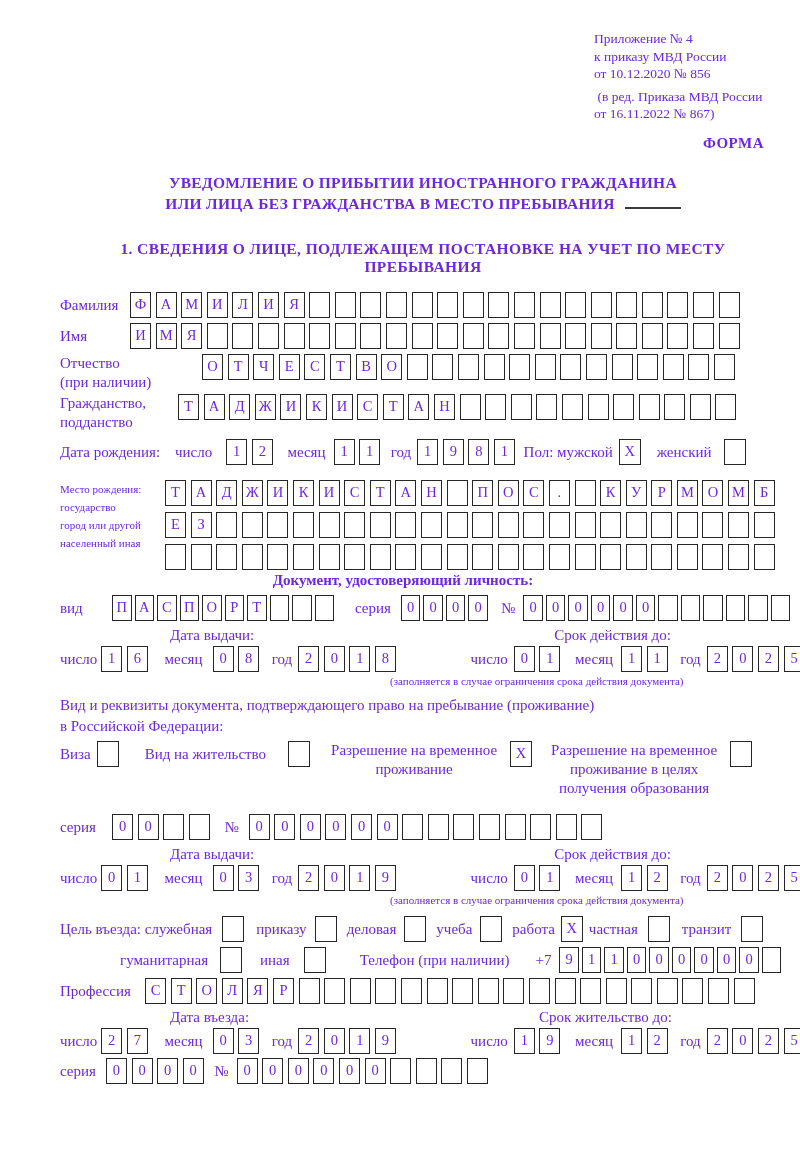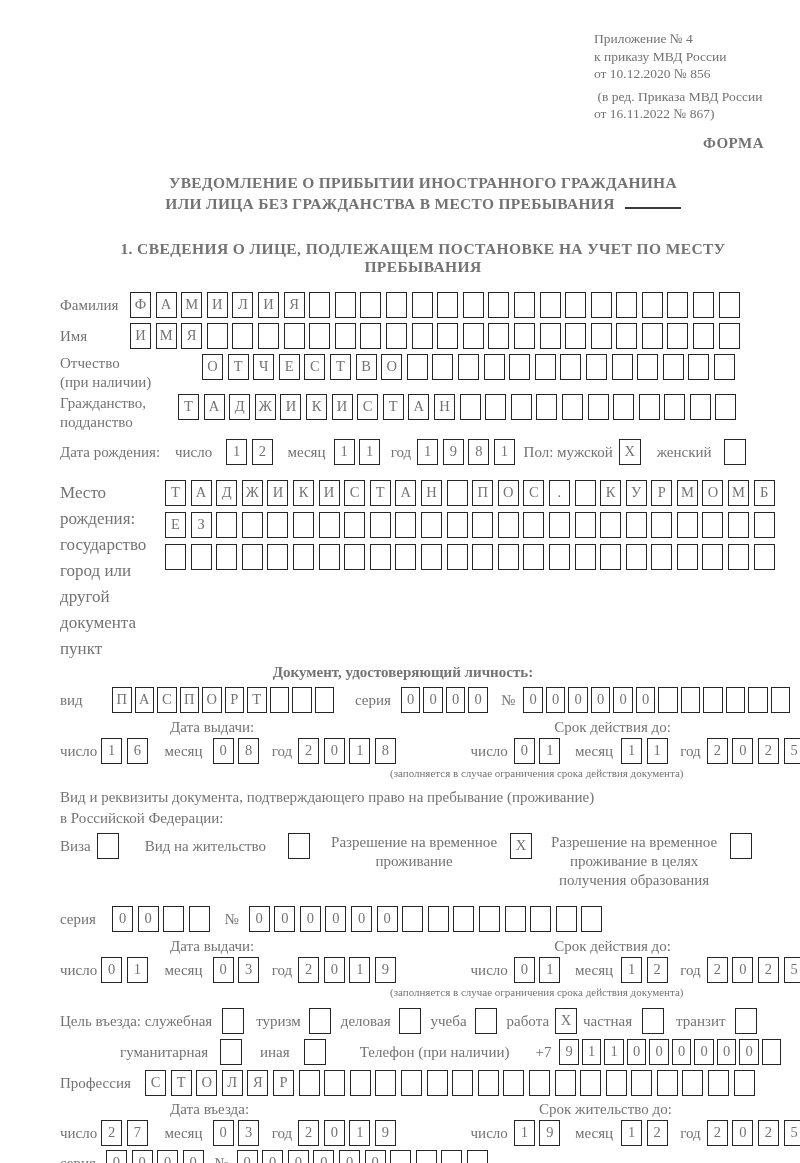--- a/index.html
+++ b/index.html
@@ -1,21 +1,21 @@
 <!DOCTYPE html>
 <html><head>
 <meta charset="utf-8">
 <style>
   html,body{margin:0;padding:0;background:#fff;}
   .page{
     position:relative;
     width:800px;height:1163px;
     box-sizing:border-box;
     background:#fff;
-    color:#737373;
+    color:#6d28d9;
     font-family:"Liberation Serif","DejaVu Serif",serif;
     padding:30px 14px 16px 60px;
     overflow:hidden;
   }
   .appendix{margin-left:auto;width:172px;margin-right:20px;font-size:13.5px;line-height:17.5px;}
   .appendix .gap{margin-top:5px;text-align:center;}
   .forma{text-align:right;padding-right:22px;font-weight:bold;font-size:15px;margin-top:12px;letter-spacing:.5px;}
   .title{text-align:center;font-weight:bold;font-size:15.5px;line-height:21px;margin-top:20px;letter-spacing:.3px;}
   .uline{display:inline-block;width:56px;border-bottom:2px solid #3a3a3a;margin-left:10px;}
   .section-h{font-weight:bold;font-size:15.5px;margin-top:26px;letter-spacing:.4px;text-align:center;}
@@ -206,25 +206,25 @@
       <span class="cells cb">
           <span class="cell">X</span>
         </span>
       <span class="lbl" style="margin:0 12px 0 16px">женский</span>
       <span class="cells cb">
           <span class="cell"></span>
         </span>
     </div>
 
     <div class="frow" style="margin-bottom:2px">
-      <div class="lblcol" style="width:105px;line-height:26px;font-size:17px">
+      <div class="lblcol" style="width:105px;line-height:18px;font-size:11px">
         <div>Место рождения:</div>
         <div>государство</div>
         <div>город или другой</div>
-        <div>документа пункт</div>
+        <div>населенный иная</div>
       </div>
       <div>
         <div class="cells" style="margin-bottom:6px">
             <span class="cell">Т</span>
             <span class="cell">А</span>
             <span class="cell">Д</span>
             <span class="cell">Ж</span>
             <span class="cell">И</span>
             <span class="cell">К</span>
             <span class="cell">И</span>
@@ -472,21 +472,21 @@
           <span class="cell">5</span>
         </span>
     </div>
     <div class="note" style="margin-left:330px;margin-bottom:8px">(заполняется в случае ограничения срока действия документа)</div>
 
     <div class="frow">
       <span class="lbl">Цель въезда: служебная</span>
       <span class="cells cb" style="margin-left:10px">
           <span class="cell"></span>
         </span>
-      <span class="lbl" style="margin-left:12px">туризм</span>
+      <span class="lbl" style="margin-left:12px">приказу</span>
       <span class="cells cb" style="margin-left:8px">
           <span class="cell"></span>
         </span>
       <span class="lbl" style="margin-left:10px">деловая</span>
       <span class="cells cb" style="margin-left:8px">
           <span class="cell"></span>
         </span>
       <span class="lbl" style="margin-left:10px">учеба</span>
       <span class="cells cb" style="margin-left:8px">
           <span class="cell"></span>

